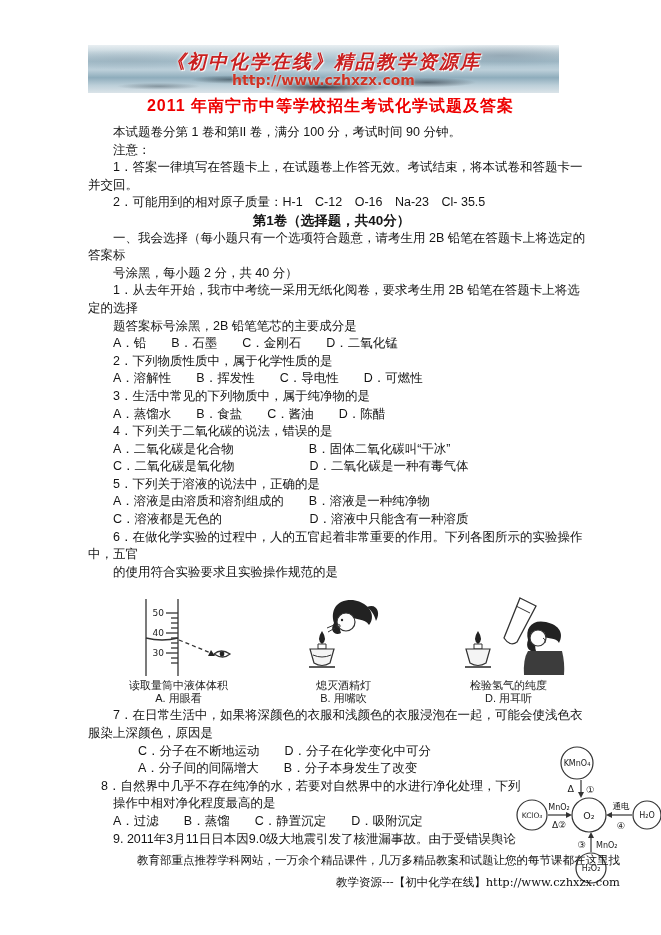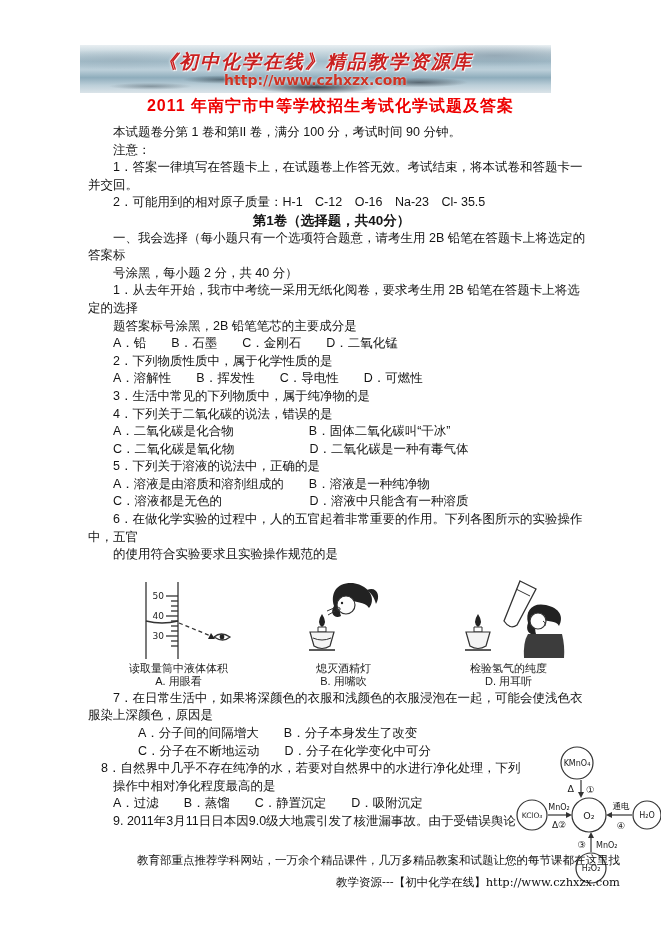--- a/index.html
+++ b/index.html
@@ -1,20 +1,20 @@
 <!DOCTYPE html>
 <html><head>
 <meta charset="utf-8">
 <style>
   html,body{margin:0;padding:0;background:#fff;}
   #page{position:relative;width:661px;height:935px;background:#ffffff;overflow:hidden;
         font-family:"Liberation Sans",sans-serif;color:#141414;}
 
   
-  .banner{position:absolute;left:80px;top:45px;width:471px;height:48px;overflow:hidden;
+  .banner{position:absolute;left:88px;top:45px;width:471px;height:48px;overflow:hidden;
           background:linear-gradient(180deg,#e9eff2 0%,#c6d6de 16%,#a3bdca 34%,#bccfd9 52%,#8fadbc 68%,#bccfd9 84%,#dbe4e9 100%);}
   .banner::before{content:"";position:absolute;inset:0;
      background:
        radial-gradient(90px 9px at 50% 88%, rgba(25,35,45,.8), transparent 70%),
        radial-gradient(55px 6px at 30% 72%, rgba(40,55,65,.55), transparent 70%),
        radial-gradient(70px 7px at 72% 78%, rgba(35,45,55,.6), transparent 70%),
        radial-gradient(150px 16px at 88% 22%, rgba(120,140,155,.55), transparent 70%),
        radial-gradient(130px 14px at 8% 30%, rgba(150,170,182,.5), transparent 70%),
        radial-gradient(60px 5px at 15% 86%, rgba(60,75,85,.45), transparent 70%);}
   .banner-inner{position:relative;z-index:1;}
@@ -76,20 +76,21 @@
     <p class="ln ind">一、我会选择（每小题只有一个选项符合题意，请考生用 2B 铅笔在答题卡上将选定的</p>
     <p class="ln">答案标</p>
     <p class="ln ind">号涂黑，每小题 2 分，共 40 分）</p>
     <p class="ln ind">1．从去年开始，我市中考统一采用无纸化阅卷，要求考生用 2B 铅笔在答题卡上将选</p>
     <p class="ln">定的选择</p>
     <p class="ln ind">题答案标号涂黑，2B 铅笔笔芯的主要成分是</p>
     <p class="ln ind">A．铅　　B．石墨　　C．金刚石　　D．二氧化锰</p>
     <p class="ln ind">2．下列物质性质中，属于化学性质的是</p>
     <p class="ln ind">A．溶解性　　B．挥发性　　C．导电性　　D．可燃性</p>
     <p class="ln ind">3．生活中常见的下列物质中，属于纯净物的是</p>
+    <p class="ln ind">A．蒸馏水　　B．食盐　　C．酱油　　D．陈醋</p>
     <p class="ln ind">4．下列关于二氧化碳的说法，错误的是</p>
     <p class="ln ind">A．二氧化碳是化合物　　　　　　B．固体二氧化碳叫“干冰”</p>
     <p class="ln ind">C．二氧化碳是氧化物　　　　　　D．二氧化碳是一种有毒气体</p>
     <p class="ln ind">5．下列关于溶液的说法中，正确的是</p>
     <p class="ln ind">A．溶液是由溶质和溶剂组成的　　B．溶液是一种纯净物</p>
     <p class="ln ind">C．溶液都是无色的　　　　　　　D．溶液中只能含有一种溶质</p>
     <p class="ln ind">6．在做化学实验的过程中，人的五官起着非常重要的作用。下列各图所示的实验操作</p>
     <p class="ln">中，五官</p>
     <p class="ln ind">的使用符合实验要求且实验操作规范的是</p>
 
@@ -160,22 +161,22 @@
           <path d="M97,41 q3,1 2,5" fill="none" stroke="#333"></path>
           <path d="M82,54 L116,54 Q119,66 118,78 L78,78 Q77,62 82,54 Z" fill="#3c3c3c"></path>
         </svg>
         <p class="figcap">检验氢气的纯度</p>
         <p class="figcap">D. 用耳听</p>
       </div>
     </div>
 
     <p class="ln ind">7．在日常生活中，如果将深颜色的衣服和浅颜色的衣服浸泡在一起，可能会使浅色衣</p>
     <p class="ln">服染上深颜色，原因是</p>
+    <p class="ln ind3">C．分子在不断地运动　　D．分子在化学变化中可分</p>
     <p class="ln ind3">A．分子间的间隔增大　　B．分子本身发生了改变</p>
-    <p class="ln ind3">C．分子在不断地运动　　D．分子在化学变化中可分</p>
     <p class="ln indsm">8．自然界中几乎不存在纯净的水，若要对自然界中的水进行净化处理，下列</p>
     <p class="ln ind">操作中相对净化程度最高的是</p>
     <p class="ln ind">A．过滤　　B．蒸馏　　C．静置沉定　　D．吸附沉定</p>
     <p class="ln ind">9. 2011年3月11日日本因9.0级大地震引发了核泄漏事故。由于受错误舆论</p>
   </div>
 
   <svg class="diagram" width="157" height="152" viewBox="0 0 157 152">
     <g stroke="#333" stroke-width="1.2" fill="#fff">
       <circle cx="73" cy="22" r="16"></circle>
       <circle cx="28" cy="74" r="15"></circle>

